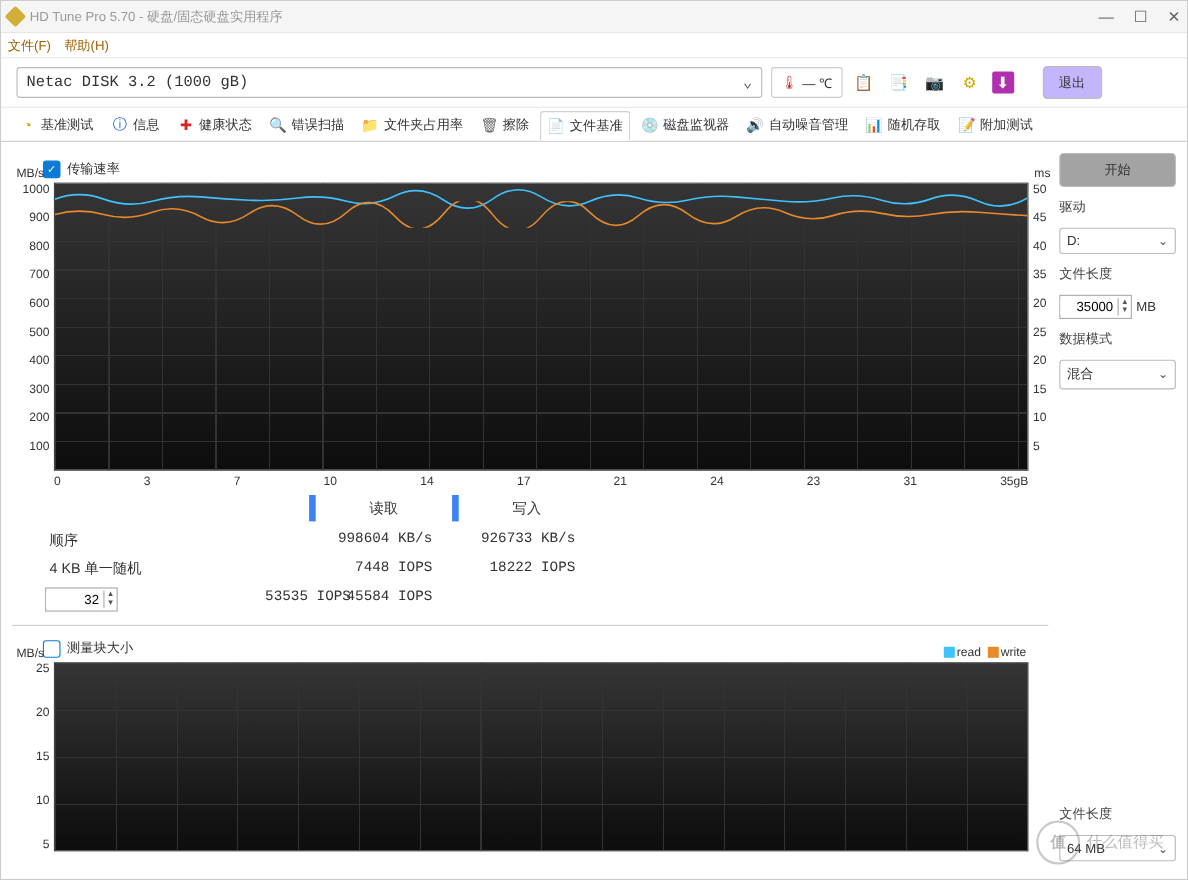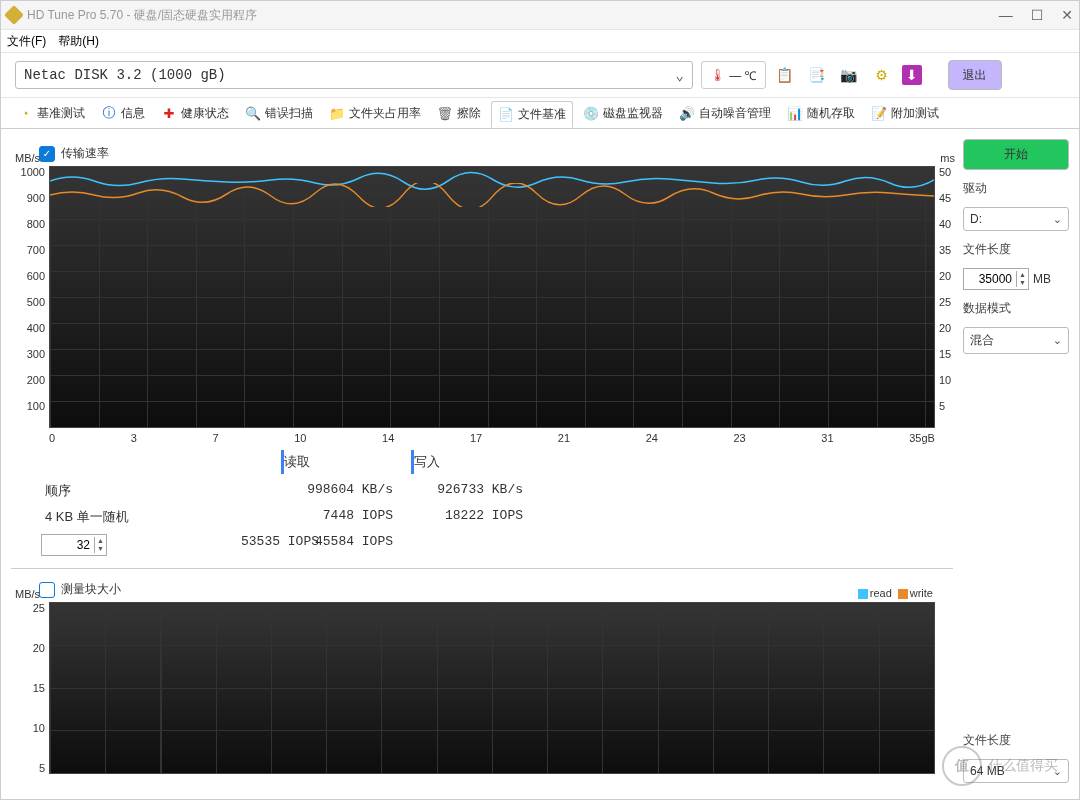--- a/index.html
+++ b/index.html
@@ -2,21 +2,21 @@
 <html><head>
 <meta charset="utf-8">
 <style>
   html,body{margin:0;padding:0;font-family:"Microsoft YaHei","SimSun",sans-serif;font-size:12px;color:#333;background:#fff;}
   .window{width:1080px;height:800px;border:1px solid #ccc;box-sizing:border-box;display:flex;flex-direction:column;background:#fff;}
   .titlebar{height:28px;background:#f5f5f5;display:flex;align-items:center;padding:0 6px;color:#888;border-bottom:1px solid #e6e6e6;}
   .titlebar .logo{width:14px;height:14px;background:#d4af37;border-radius:2px;margin-right:6px;transform:rotate(45deg);}
   .titlebar .title{flex:1;font-size:12px;color:#999;}
   .winbtns{display:flex;gap:18px;color:#666;font-size:14px;}
   .winbtns span{cursor:default;}
-  .menubar{height:22px;display:flex;align-items:center;padding:0 6px;gap:12px;color:#000000;border-bottom:1px solid #e6e6e6;}
+  .menubar{height:22px;display:flex;align-items:center;padding:0 6px;gap:12px;color:#a16207;border-bottom:1px solid #e6e6e6;}
   .toolbar{height:36px;display:flex;align-items:center;padding:4px 14px;gap:8px;border-bottom:1px solid #e6e6e6;}
   .drive-select{flex:1;max-width:660px;height:26px;border:1px solid #bbb;border-radius:3px;display:flex;align-items:center;padding:0 8px;font-family:"Courier New",monospace;font-size:14px;color:#333;background:#fff;}
   .drive-select .chev{margin-left:auto;color:#555;}
   .temp{display:flex;align-items:center;gap:4px;border:1px solid #ccc;border-radius:3px;padding:2px 8px;height:22px;}
   .iconbtn{width:24px;height:24px;display:flex;align-items:center;justify-content:center;font-size:14px;}
   .exitbtn{border:1px solid #bbb;border-radius:4px;padding:4px 14px;height:20px;display:flex;align-items:center;background:#c4b5fd;}
   .tabbar{height:30px;display:flex;align-items:center;padding:0 10px;gap:4px;border-bottom:1px solid #ccc;}
   .tab{display:flex;align-items:center;gap:4px;padding:4px 6px;border-radius:3px 3px 0 0;white-space:nowrap;}
   .tab.active{background:#fff;border:1px solid #ccc;border-bottom:1px solid #fff;position:relative;top:1px;}
   .ticon{width:16px;height:16px;display:inline-flex;align-items:center;justify-content:center;font-size:13px;}
@@ -34,32 +34,32 @@
   .xaxis{display:flex;justify-content:space-between;font-size:11px;margin-top:4px;}
   .chart{height:260px;background:linear-gradient(#353535,#0d0d0d);position:relative;border:1px solid #444;}
   .grid{position:absolute;inset:0;background-image:
      repeating-linear-gradient(to right,#333 0,#333 1px,transparent 1px,transparent 5.5%),
      repeating-linear-gradient(to bottom,#333 0,#333 1px,transparent 1px,transparent 10%);}
   .line{position:absolute;left:0;right:0;height:24px;}
   .line.read{top:4px;}
   .line.write{top:16px;}
   svg.spark{width:100%;height:100%;}
   .results{display:grid;grid-template-columns:200px 40px 130px 130px;margin:6px 0 8px 30px;font-size:13px;row-gap:8px;}
-  .results .hdr{font-weight:normal;border-left:3px solid #3b82f6;padding:3px 0;}
+  .results .hdr{font-weight:normal;text-align:center;border-left:6px solid #3b82f6;padding:3px 0;}
   .results .val{font-family:"Courier New",monospace;text-align:right;padding-right:18px;white-space:nowrap;}
   .results .lab{padding-left:4px;}
   .spin{display:inline-flex;border:1px solid #aaa;height:20px;align-items:center;}
   .spin input{width:44px;border:none;text-align:right;padding:0 4px;font-size:12px;font-family:inherit;outline:none;}
   .spin .arrows{display:flex;flex-direction:column;font-size:7px;line-height:8px;border-left:1px solid #aaa;padding:0 2px;color:#555;}
   hr.sep{border:none;border-top:1px solid #ccc;margin:4px 0;}
   .chart2wrap{position:relative;margin:0 18px 0 38px;}
   .chart2{height:170px;background:linear-gradient(#353535,#0d0d0d);border:1px solid #444;position:relative;}
   .legend{position:absolute;right:2px;top:-15px;font-size:11px;display:flex;gap:6px;}
   .sw{display:inline-block;width:10px;height:10px;vertical-align:middle;margin-right:2px;}
-  .btn{border:1px solid #bbb;border-radius:4px;padding:6px 0;text-align:center;background:#22c55e;}
+  .btn{border:1px solid #bbb;border-radius:4px;padding:6px 0;text-align:center;background:#a3a3a3;}
   .sel{border:1px solid #bbb;border-radius:3px;padding:4px 6px;display:flex;align-items:center;justify-content:space-between;background:#fff;}
   .sel .chev{color:#555;font-size:11px;}
   .sidelabel{color:#444;font-size:12px;}
   .watermark{position:absolute;right:22px;bottom:14px;color:rgba(120,120,120,.5);font-size:14px;display:flex;align-items:center;gap:6px;pointer-events:none;}
   .wmcircle{width:36px;height:36px;border:2px solid rgba(120,120,120,.4);border-radius:50%;display:flex;align-items:center;justify-content:center;font-weight:bold;color:rgba(120,120,120,.5);}
 </style>
 </head>
 <body>
 
 <div class="window">

